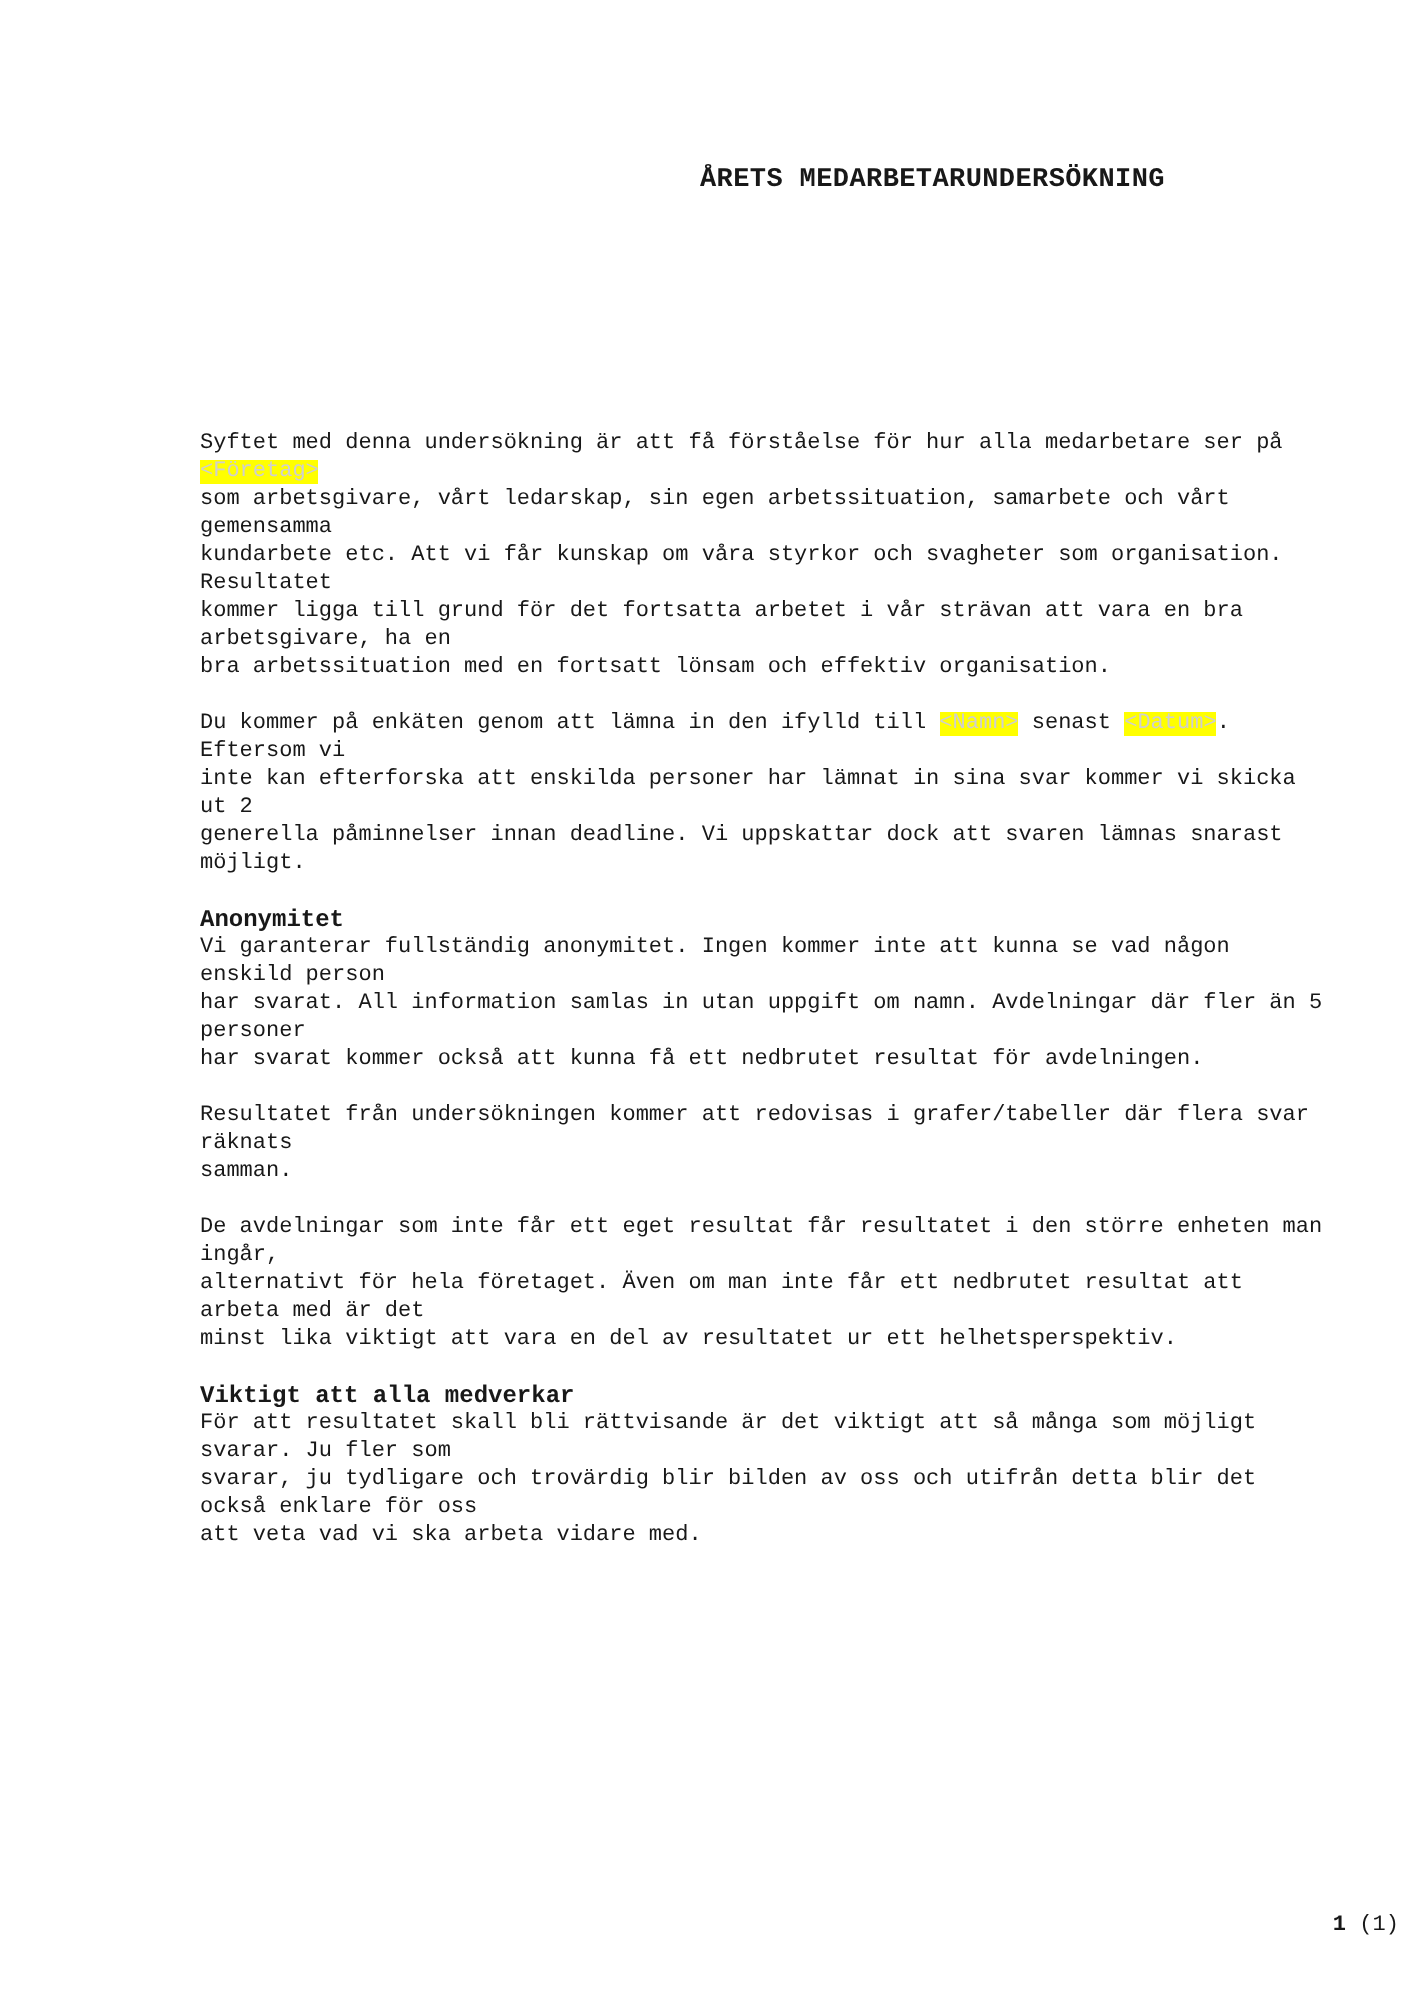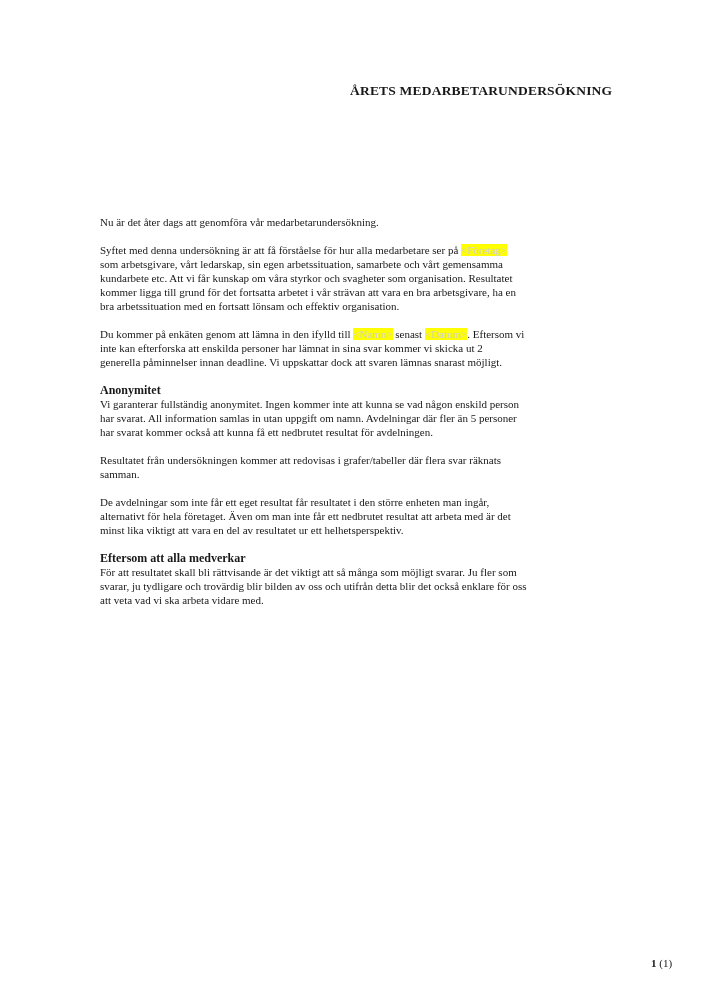--- a/index.html
+++ b/index.html
@@ -5,21 +5,21 @@
   html, body {
     margin: 0;
     padding: 0;
     background: #ffffff;
   }
   .page {
     position: relative;
     width: 707px;
     height: 1000px;
     background: #ffffff;
-    font-family: Liberation Serif, serif;
+    font-family: Liberation Mono, monospace;
     color: var(--text, #181818);
     overflow: hidden;
   }
   .doc-title {
     position: absolute;
     left: 350px;
     top: 83px;
     font-size: 13.5px;
     font-weight: bold;
     letter-spacing: 0.2px;
@@ -58,39 +58,38 @@
   .doc-footer .pg-cur { font-weight: bold; }
 </style>
 </head>
 <body>
 
 <div class="page">
 
   <div class="doc-title">ÅRETS MEDARBETARUNDERSÖKNING</div>
 
   <div class="doc-body">
-      <div class="doc-p"><span>Nu är det åter dags att genomföra vår medarbetarundersökning.</span></div>
       <div class="doc-p"><span>Syftet med denna undersökning är att få förståelse för hur alla medarbetare ser på </span><span class="hl">&lt;Företag&gt;</span><span>
 som arbetsgivare, vårt ledarskap, sin egen arbetssituation, samarbete och vårt gemensamma
 kundarbete etc. Att vi får kunskap om våra styrkor och svagheter som organisation. Resultatet
 kommer ligga till grund för det fortsatta arbetet i vår strävan att vara en bra arbetsgivare, ha en
 bra arbetssituation med en fortsatt lönsam och effektiv organisation.</span></div>
       <div class="doc-p"><span>Du kommer på enkäten genom att lämna in den ifylld till </span><span class="hl">&lt;Namn&gt;</span><span> senast </span><span class="hl">&lt;Datum&gt;</span><span>. Eftersom vi
 inte kan efterforska att enskilda personer har lämnat in sina svar kommer vi skicka ut 2
 generella påminnelser innan deadline. Vi uppskattar dock att svaren lämnas snarast möjligt.</span></div>
       <div class="doc-h"><span>Anonymitet</span></div>
       <div class="doc-p"><span>Vi garanterar fullständig anonymitet. Ingen kommer inte att kunna se vad någon enskild person
 har svarat. All information samlas in utan uppgift om namn. Avdelningar där fler än 5 personer
 har svarat kommer också att kunna få ett nedbrutet resultat för avdelningen.</span></div>
       <div class="doc-p"><span>Resultatet från undersökningen kommer att redovisas i grafer/tabeller där flera svar räknats
 samman.</span></div>
       <div class="doc-p"><span>De avdelningar som inte får ett eget resultat får resultatet i den större enheten man ingår,
 alternativt för hela företaget. Även om man inte får ett nedbrutet resultat att arbeta med är det
 minst lika viktigt att vara en del av resultatet ur ett helhetsperspektiv.</span></div>
-      <div class="doc-h"><span>Eftersom att alla medverkar</span></div>
+      <div class="doc-h"><span>Viktigt att alla medverkar</span></div>
       <div class="doc-p"><span>För att resultatet skall bli rättvisande är det viktigt att så många som möjligt svarar. Ju fler som
 svarar, ju tydligare och trovärdig blir bilden av oss och utifrån detta blir det också enklare för oss
 att veta vad vi ska arbeta vidare med.</span></div>
     </div>
 
   <div class="doc-footer">
     <span class="pg-cur">1</span><span> (1)</span>
   </div>
 
 </div>

